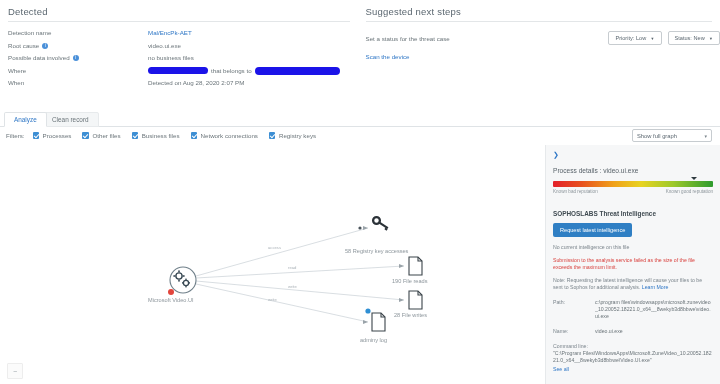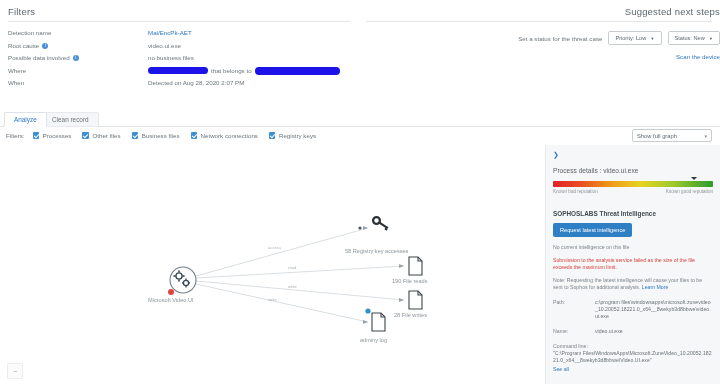--- a/index.html
+++ b/index.html
@@ -9,21 +9,21 @@
     font-family:"Liberation Sans",sans-serif;
     color:#4a4a4a;
     -webkit-font-smoothing:antialiased;
   }
   .app{position:relative;width:720px;height:384px;}
 
   
   .top{display:flex;padding:6px 0 0 0;}
   .col{position:relative;}
   .col-left{width:355px;padding-left:8px;}
-  .col-right{width:360px;padding-left:8px;text-align:right;}
+  .col-right{width:360px;padding-left:8px;}
   .sec-title{
     font-size:9.5px;color:#5b6770;font-weight:400;
     padding-bottom:4px;letter-spacing:.2px;
   }
   .rule{height:1px;background:#e3e6e8;margin-right:8px;}
 
   .kv{margin-top:7px;}
   .kv-row{display:flex;align-items:flex-start;margin-bottom:4.5px;}
   .kv-k{width:140px;font-size:6.2px;color:#6a7479;line-height:8px;}
   .kv-v{font-size:6.2px;color:#2f77c6;line-height:8px;}
@@ -139,21 +139,21 @@
   .morelink{font-size:5.2px;color:#2f77c6;margin-top:2px;display:block;}
 </style>
 </head>
 <body>
 
 <div class="app">
 
   <div class="top">
 
     <div class="col col-left">
-      <div class="sec-title">Filters</div>
+      <div class="sec-title">Detected</div>
       <div class="rule"></div>
       <div class="kv">
 
         <div class="kv-row">
           <div class="kv-k">Detection name</div>
           <div class="kv-v">Mal/EncPk-AET</div>
         </div>
 
         <div class="kv-row">
           <div class="kv-k"><span>Root cause</span><span class="info-i">i</span></div>

